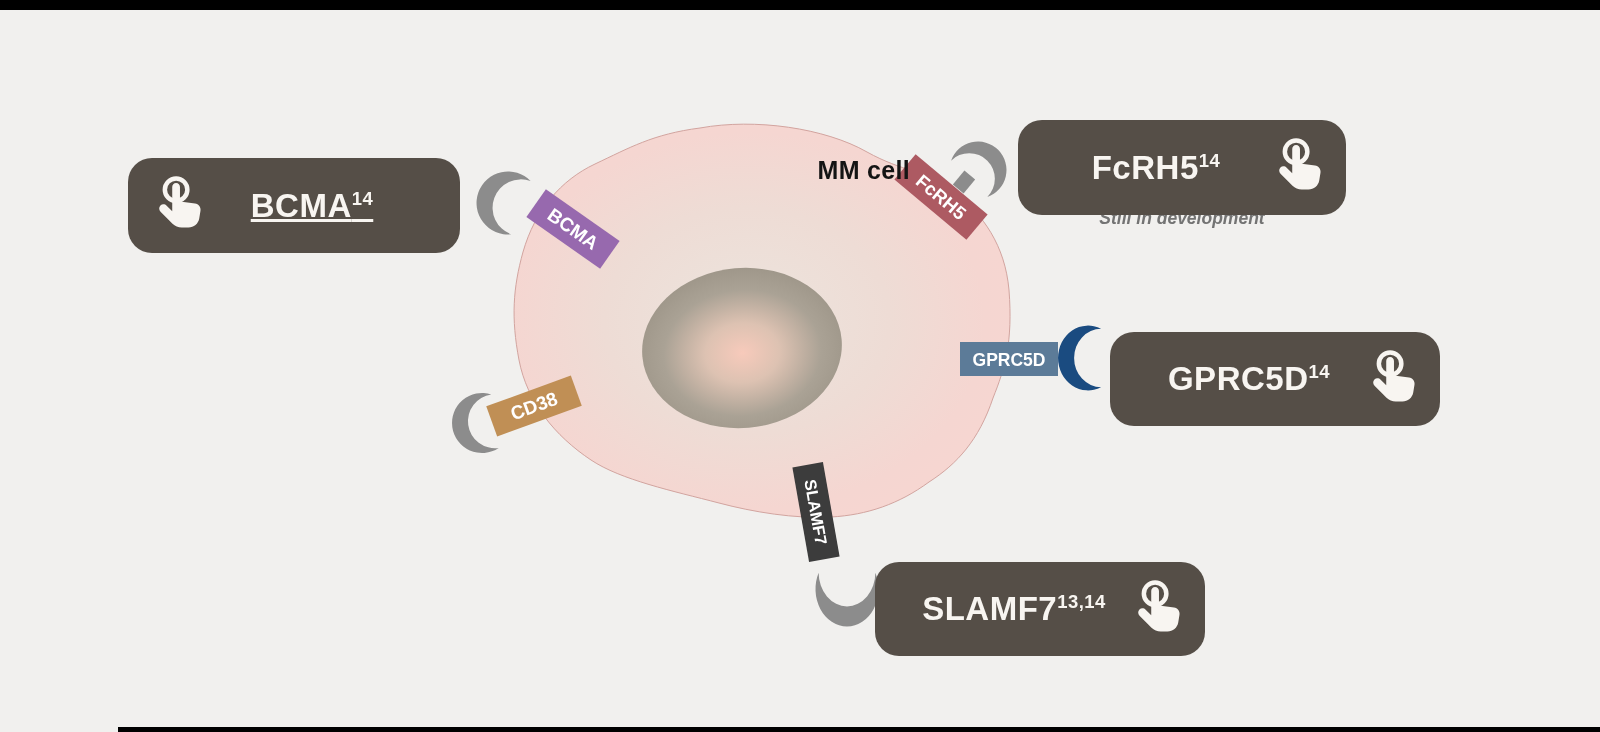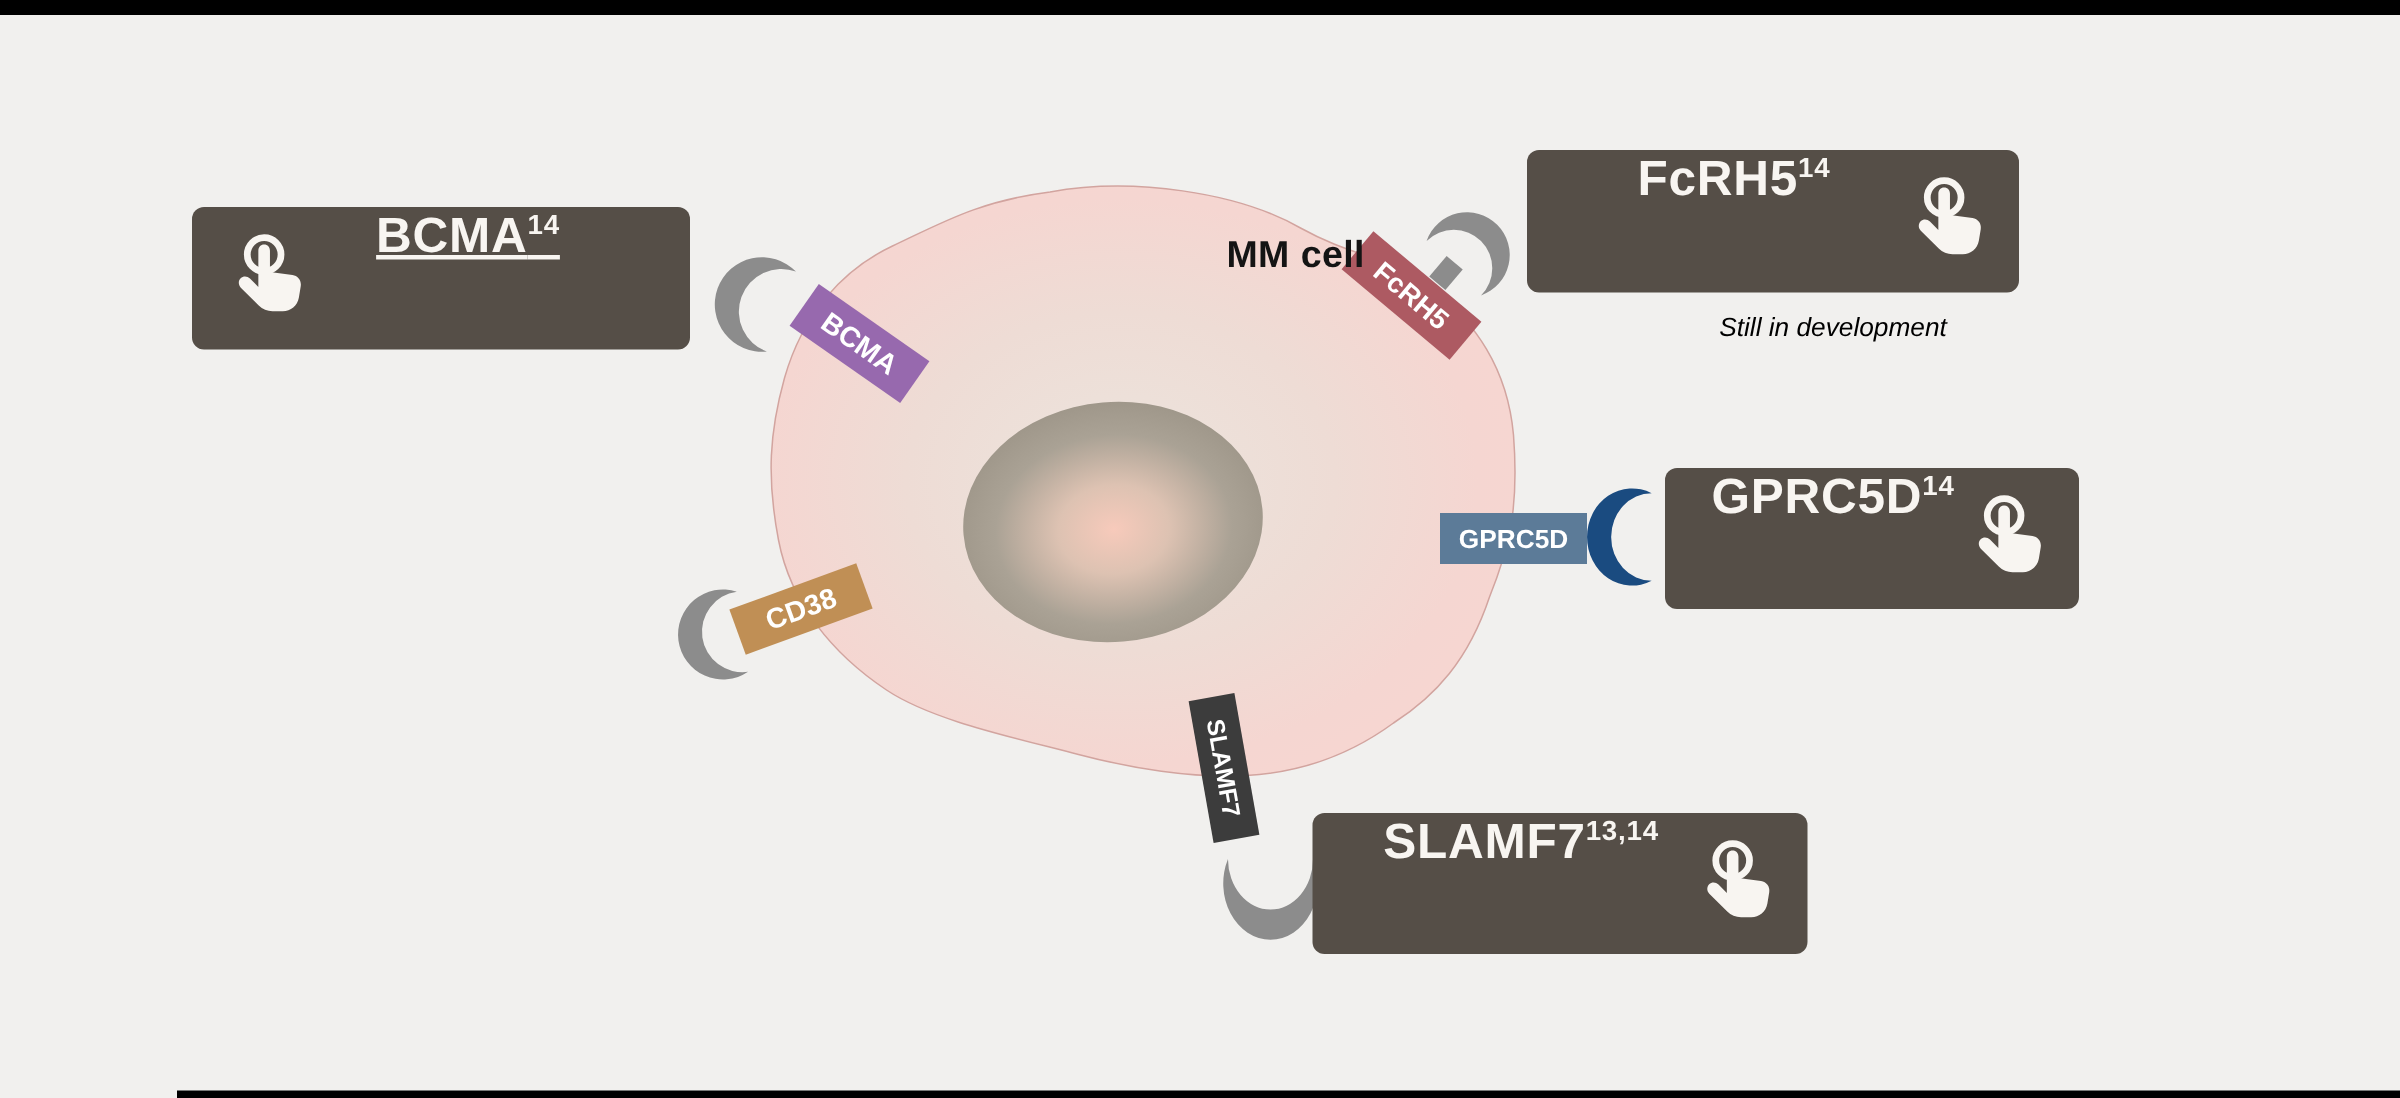--- a/index.html
+++ b/index.html
@@ -20,36 +20,36 @@
     position:absolute; left:610px; top:156px; width:300px; text-align:right;
     font-size:25px; font-weight:700; color:#141414; z-index:3; letter-spacing:.3px;
   }
 
   .receptor { position:absolute; z-index:2; overflow:visible; }
   .tag-label { fill:var(--tag-text,#fff); font-family:"Liberation Sans",sans-serif; font-weight:700; }
 
   .btn {
     position:absolute; z-index:4; border:none; cursor:pointer;
     background:var(--button-bg,#544d46); color:var(--button-text,#f8f5f1);
-    border-radius:8px; display:flex; justify-content:center;
+    border-radius:24px; display:flex; align-items:center; justify-content:center;margin-top:20px;
   }
   .btn-label {
     font-size:33px; font-weight:700; letter-spacing:.5px; white-space:nowrap;
     color:var(--button-text,#f8f5f1);
   }
   .btn-label sup { font-size:.56em; vertical-align:super; letter-spacing:.5px; }
   .btn.icon-right .btn-label { padding-right:52px; }
   .btn.icon-left  .btn-label { padding-left:36px;text-decoration:underline; }
   .tap { position:absolute; top:16px; width:54px; height:62px; color:var(--button-text,#fff); }
   .btn.icon-left  .tap { left:22px; }
   .btn.icon-right .tap { right:22px; }
 
   .dev-note {
-    position:absolute; left:1058px; top:208px; width:328px; text-align:center;
-    font-style:italic; font-size:17.5px; color:#000000; z-index:3;
+    position:absolute; left:1018px; top:208px; width:328px; text-align:center;
+    font-style:italic; font-size:17.5px; color:#737373; z-index:3;font-weight:bold;
   }
 </style>
 </head>
 <body>
 
 <div class="stage">
 
   <div class="bar top"></div>
   <div class="bar bottom"></div>
 
@@ -134,21 +134,21 @@
       <svg viewBox="0 0 60 68" width="54" height="62">
         <circle cx="29" cy="17" r="12.5" fill="none" stroke="currentColor" stroke-width="5"></circle>
         <path fill="currentColor" d="M29 9.5c-2.6 0-4.3 2-4.3 4.6V41l-6.2-6.2c-1.9-1.9-5-2.1-6.9-0.2c-1.9 1.9-1.8 5 0.1 6.9L25 54.8C27.7 57.5 31.4 59 35.2 59h7.6c5.9 0 10.9-4.2 11.9-10l1.4-8.6c0.7-4-2.1-7.7-6.1-8.2L33.3 30V14.1C33.3 11.5 31.6 9.5 29 9.5Z"></path>
       </svg>
     </span>
     <span class="btn-label"><span>FcRH5</span><sup>14</sup></span>
   </button>
 
   <div class="dev-note">Still in development</div>
 
-  <button class="btn icon-right" style="left:1110px;top:312px;width:276px;height:94px">
+  <button class="btn icon-right" style="left:1110px;top:312px;width:330px;height:94px">
     <span class="tap">
       <svg viewBox="0 0 60 68" width="54" height="62">
         <circle cx="29" cy="17" r="12.5" fill="none" stroke="currentColor" stroke-width="5"></circle>
         <path fill="currentColor" d="M29 9.5c-2.6 0-4.3 2-4.3 4.6V41l-6.2-6.2c-1.9-1.9-5-2.1-6.9-0.2c-1.9 1.9-1.8 5 0.1 6.9L25 54.8C27.7 57.5 31.4 59 35.2 59h7.6c5.9 0 10.9-4.2 11.9-10l1.4-8.6c0.7-4-2.1-7.7-6.1-8.2L33.3 30V14.1C33.3 11.5 31.6 9.5 29 9.5Z"></path>
       </svg>
     </span>
     <span class="btn-label"><span>GPRC5D</span><sup>14</sup></span>
   </button>
 
   <button class="btn icon-right" style="left:875px;top:542px;width:330px;height:94px">

